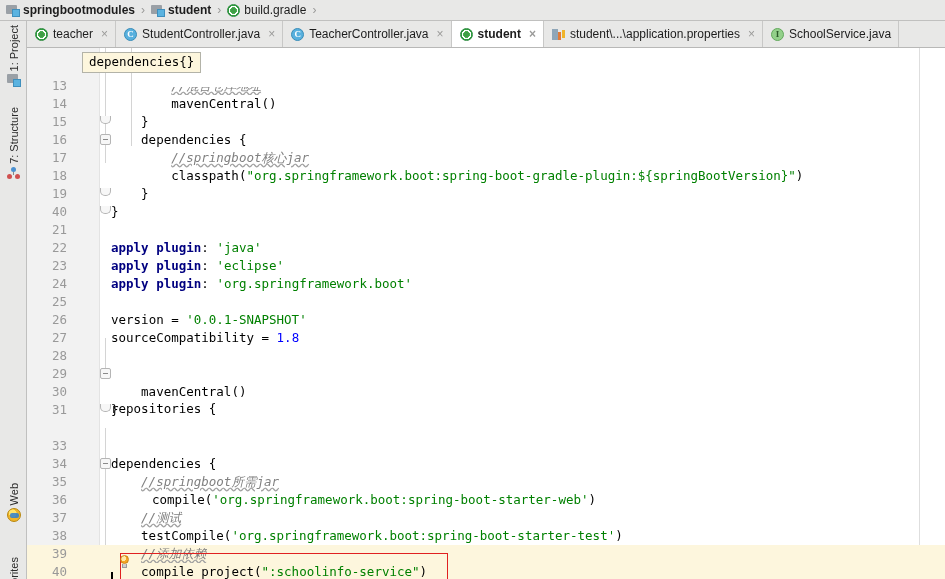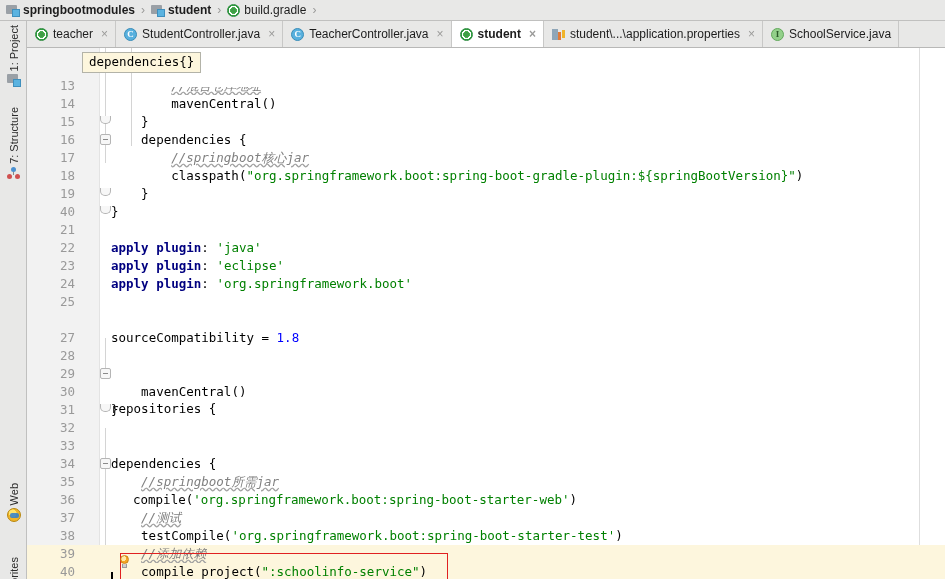--- a/index.html
+++ b/index.html
@@ -167,21 +167,21 @@
   }
   .editor-body {
     position: absolute; left: 0; top: 0; width: 918px; height: 531px;
   }
   .code-line {
     position: absolute; left: 0; width: 918px; height: 18px;
     font-family: "DejaVu Sans Mono", monospace; font-size: 12.5px;
     line-height: 18px; white-space: pre;
   }
   .lineno {
-    position: absolute; left: 8px; width: 40px; text-align: right;
+    position: absolute; left: 0; width: 40px; text-align: right;
     color: #999999; font-family: "DejaVu Sans Mono", monospace;
     font-size: 12.5px; line-height: 18px;
   }
   .code-text {
     position: absolute; left: 84px; color: #000000;
     font-family: "DejaVu Sans Mono", monospace; font-size: 12.5px;
     line-height: 18px; white-space: pre;
   }
   .hl-row { background: #fdf6dd; }
   .vline {
@@ -359,30 +359,30 @@
         <div class="code-line" style="top: 83px;"><span class="lineno">16</span><span class="code-text" style="left: 114.08px;"><span class="fn">dependencies {</span></span></div>
         <div class="code-line" style="top: 101px;"><span class="lineno">17</span><span class="code-text" style="left: 144.16px;"><span class="cmt wavy">//springboot核心jar</span></span></div>
         <div class="code-line" style="top: 119px;"><span class="lineno">18</span><span class="code-text" style="left: 144.16px;"><span class="fn">classpath(</span><span class="str">"org.springframework.boot:spring-boot-gradle-plugin:${springBootVersion}"</span><span class="fn">)</span></span></div>
         <div class="code-line" style="top: 137px;"><span class="lineno">19</span><span class="code-text" style="left: 114.08px;"><span class="punct">}</span></span></div>
         <div class="code-line" style="top: 155px;"><span class="lineno">40</span><span class="code-text" style="left: 84px;"><span class="punct">}</span></span></div>
         <div class="code-line" style="top: 173px;"><span class="lineno">21</span><span class="code-text" style="left: 84px;"></span></div>
         <div class="code-line" style="top: 191px;"><span class="lineno">22</span><span class="code-text" style="left: 84px;"><span class="kw">apply</span><span class="fn"> </span><span class="kw">plugin</span><span class="fn">: </span><span class="str">'java'</span></span></div>
         <div class="code-line" style="top: 209px;"><span class="lineno">23</span><span class="code-text" style="left: 84px;"><span class="kw">apply</span><span class="fn"> </span><span class="kw">plugin</span><span class="fn">: </span><span class="str">'eclipse'</span></span></div>
         <div class="code-line" style="top: 227px;"><span class="lineno">24</span><span class="code-text" style="left: 84px;"><span class="kw">apply</span><span class="fn"> </span><span class="kw">plugin</span><span class="fn">: </span><span class="str">'org.springframework.boot'</span></span></div>
         <div class="code-line" style="top: 245px;"><span class="lineno">25</span><span class="code-text" style="left: 84px;"></span></div>
+        <div class="code-line" style="top: 263px;"><span class="lineno">26</span><span class="code-text" style="left: 84px;"><span class="fn">version</span><span class="fn"> = </span><span class="str">'0.0.1-SNAPSHOT'</span></span></div>
         <div class="code-line" style="top: 281px;"><span class="lineno">27</span><span class="code-text" style="left: 84px;"><span class="fn">sourceCompatibility</span><span class="fn"> = </span><span class="num">1.8</span></span></div>
         <div class="code-line" style="top: 299px;"><span class="lineno">28</span><span class="code-text" style="left: 84px;"></span></div>
         <div class="code-line" style="top: 317px;"><span class="lineno">29</span><span class="code-text" style="left: 84px; margin-top: 35px;"><span class="fn">repositories {</span></span></div>
         <div class="code-line" style="top: 335px;"><span class="lineno">30</span><span class="code-text" style="left: 114.08px;"><span class="fn">mavenCentral()</span></span></div>
         <div class="code-line" style="top: 353px;"><span class="lineno">31</span><span class="code-text" style="left: 84px;"><span class="punct">}</span></span></div>
-        <div class="code-line" style="top: 371px;"><span class="lineno">32</span><span class="code-text" style="left: 84px;"></span></div>
         <div class="code-line" style="top: 389px;"><span class="lineno">33</span><span class="code-text" style="left: 84px;"></span></div>
         <div class="code-line" style="top: 407px;"><span class="lineno">34</span><span class="code-text" style="left: 84px;"><span class="fn">dependencies {</span></span></div>
         <div class="code-line" style="top: 425px;"><span class="lineno">35</span><span class="code-text" style="left: 114.08px;"><span class="cmt wavy">//springboot所需jar</span></span></div>
-        <div class="code-line" style="top: 443px;"><span class="lineno">36</span><span class="code-text" style="left: 106px;"><span class="fn">compile(</span><span class="str">'org.springframework.boot:spring-boot-starter-web'</span><span class="fn">)</span></span></div>
+        <div class="code-line" style="top: 443px;"><span class="lineno">36</span><span class="code-text" style="left: 125px;"><span class="fn">compile(</span><span class="str">'org.springframework.boot:spring-boot-starter-web'</span><span class="fn">)</span></span></div>
         <div class="code-line" style="top: 461px;"><span class="lineno">37</span><span class="code-text" style="left: 114.08px;"><span class="cmt wavy">//测试</span></span></div>
         <div class="code-line" style="top: 479px;"><span class="lineno">38</span><span class="code-text" style="left: 114.08px;"><span class="fn">testCompile(</span><span class="str">'org.springframework.boot:spring-boot-starter-test'</span><span class="fn">)</span></span></div>
         <div class="code-line hl-row" style="top: 497px;"><span class="lineno">39</span><span class="code-text" style="left: 114.08px;"><span class="cmt wavy">//添加依赖</span></span></div>
         <div class="code-line hl-row" style="top: 515px;"><span class="lineno">40</span><span class="code-text" style="left: 114.08px;"><span class="fn">compile project(</span><span class="str">":schoolinfo-service"</span><span class="fn">)</span></span></div>
         <div class="fold end" style="left: 73px; top: 68px;"></div>
         <div class="fold minus" style="left: 73px; top: 86px;"></div>
         <div class="fold end" style="left: 73px; top: 140px;"></div>
         <div class="fold end" style="left: 73px; top: 158px;"></div>
         <div class="fold minus" style="left: 73px; top: 320px;"></div>
         <div class="fold end" style="left: 73px; top: 356px;"></div>

